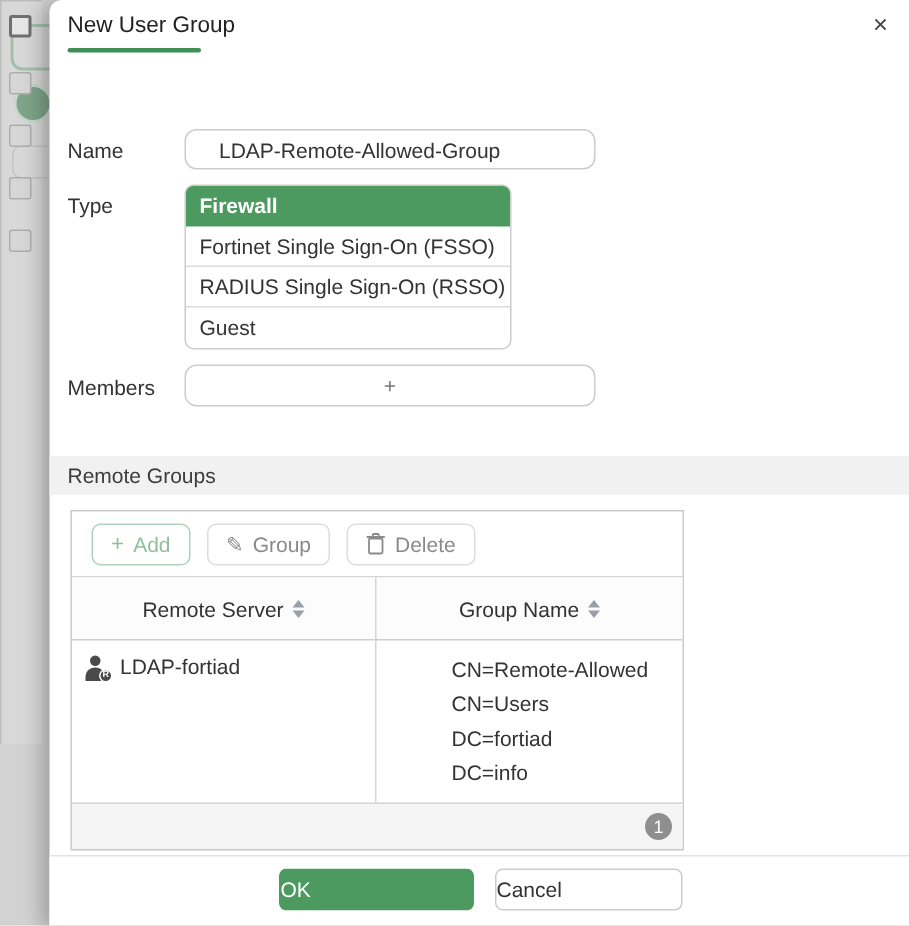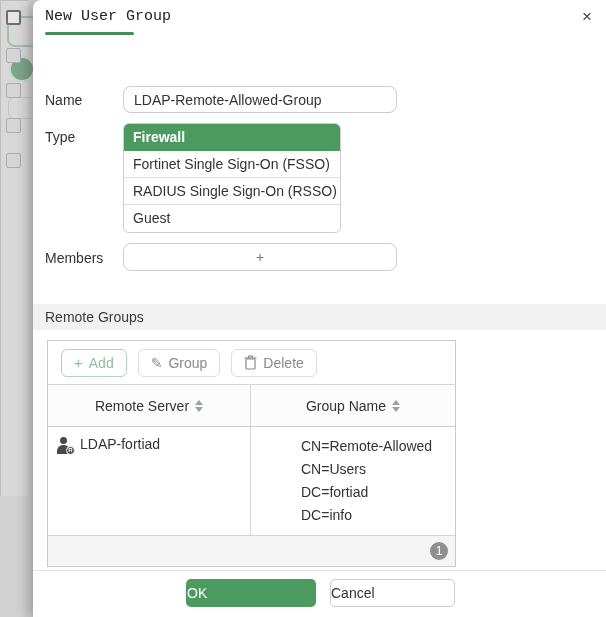--- a/index.html
+++ b/index.html
@@ -20,32 +20,32 @@
   .bd-panel { left:12px; top:121px; width:28px; height:496px; background:#d8d8d8; border-left:1px solid #bdbdbd; border-top:1px solid #bdbdbd; }
   .bd-cb { position:absolute; width:15px; height:15px; border:1px solid #adadad; border-radius:2px; left:6px; background:#d6d6d6; }
   .bd-cb.dark { border:2px solid #6f6f6f; background:#e6e6e6; }
 
   
   .dialog {
     position:absolute; left:33px; top:0; width:573px; height:617px;
     background:#fff; border-top-left-radius:8px;
     box-shadow:-4px 2px 14px rgba(0,0,0,.28);
   }
-  .dlg-title { position:absolute; left:12px; top:8px; font-size:15px; color:#222;font-family:Liberation Mono, monospace; }
+  .dlg-title { position:absolute; left:12px; top:8px; font-size:15px; color:#222; }
   .dlg-underline { position:absolute; left:12px; top:32px; width:89px; height:3px; border-radius:2px; }
   .dlg-close { position:absolute; left:543px; top:6px; width:22px; height:22px;
     font-size:17px; color:#444; text-align:center; line-height:22px; cursor:pointer; font-weight:300; }
 
   
   .field-label { position:absolute; left:12px; font-size:14px; color:#333; }
   .txt-input {
     position:absolute; left:90px; width:274px; height:27px;
     border:1px solid #ccc; border-radius:8px; background:#fff;
     font-family:"Liberation Sans", sans-serif; font-size:14px; color:#333;
-    padding:0 10px; outline:none;
+    padding:0 22px; outline:none;
   }
   .type-list {
     position:absolute; left:90px; top:123px; width:218px;
     border:1px solid #ccc; border-radius:6px; background:#fff; overflow:hidden;
   }
   .type-opt {
     height:27px; line-height:27px; padding:0 9px; font-size:14px; color:#333;
     border-bottom:1px solid #ddd; cursor:pointer; white-space:nowrap;
   }
   .type-opt:last-child { border-bottom:none; }

